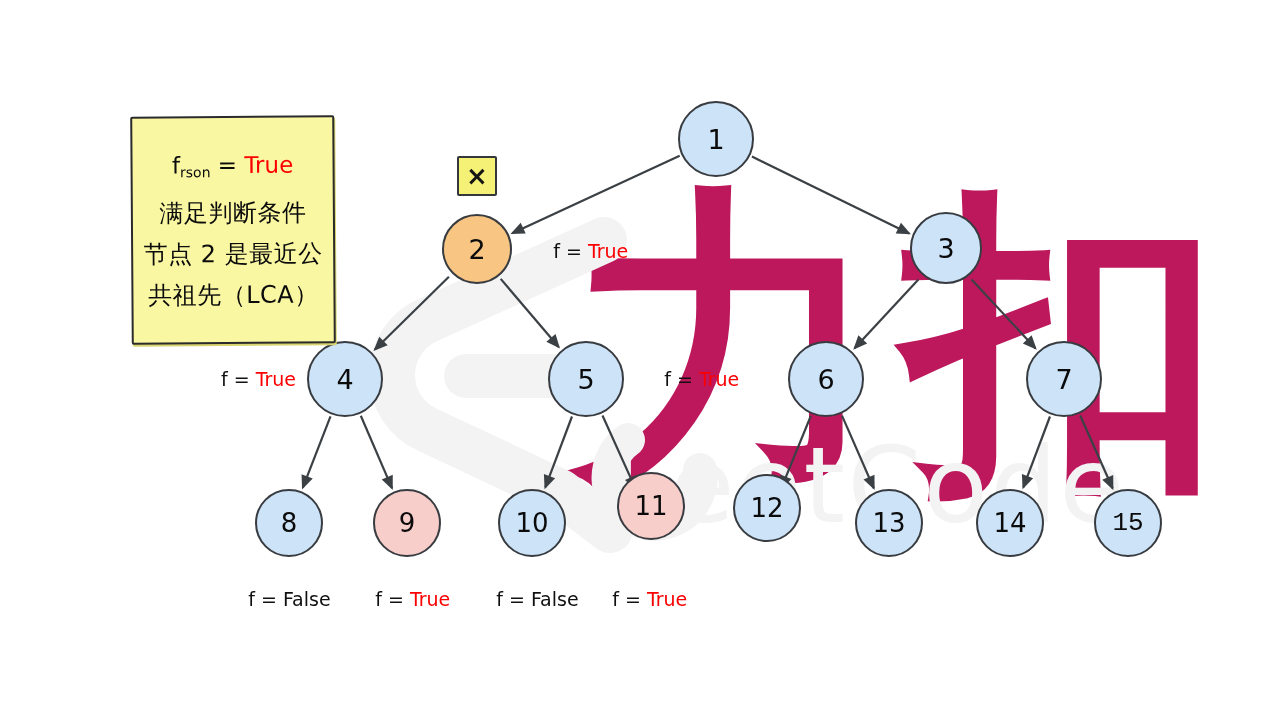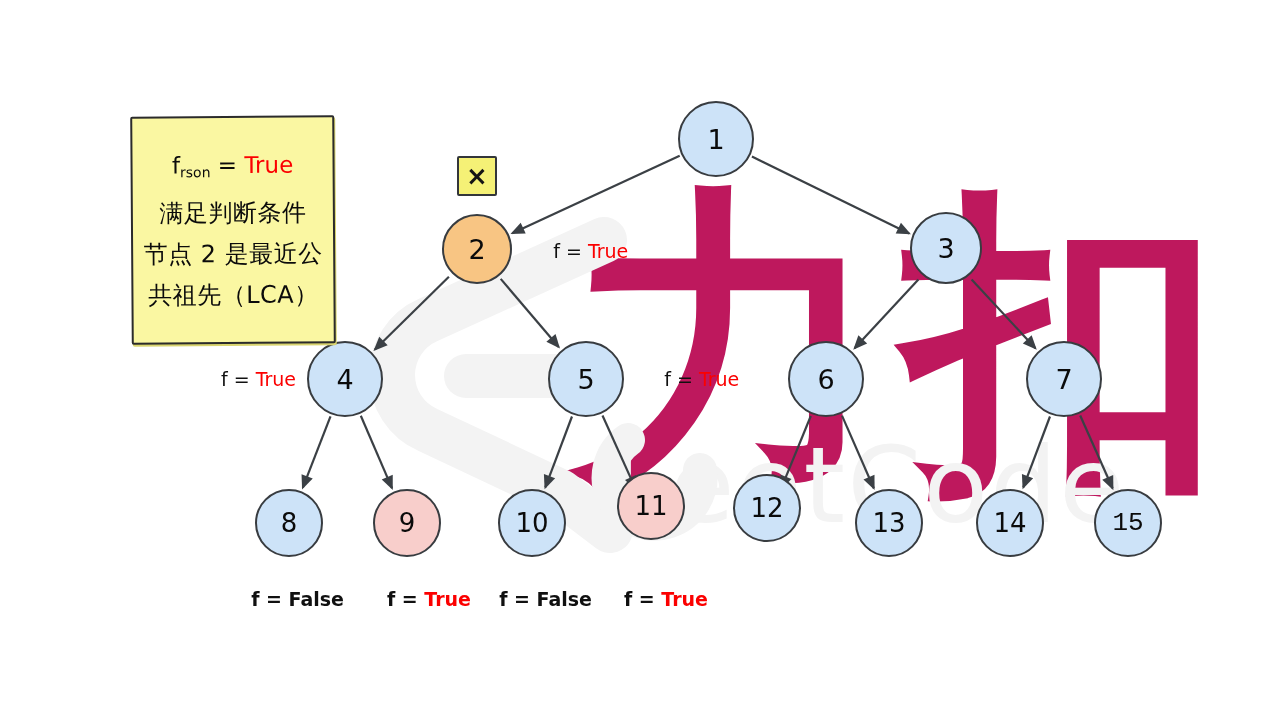--- a/index.html
+++ b/index.html
@@ -45,21 +45,21 @@
   .sz72 { width:72px; height:72px; }
   .sz70 { width:70px; height:70px; }
   .sz68 { width:68px; height:68px; font-size:26px; }
 
   
   .f-label {
     position:absolute; font-size:19px; color:#101010;
     white-space:pre; transform:translateY(-50%);
   }
   .f-label .red { color:#fb0000; }
-  .f-label.center { text-align:right;font-weight:bold; }
+  .f-label.center { text-align:left; }
   .f-label.right  { text-align:right; }
 
   
   .note {
     position:absolute; left:131px; top:116px;
     width:204px; height:228px; box-sizing:border-box;
     background:#faf7a2; border:2.6px solid #2b2b2b;
     border-radius:2px;
     transform:rotate(-0.4deg);
     display:flex; flex-direction:column; justify-content:center;

